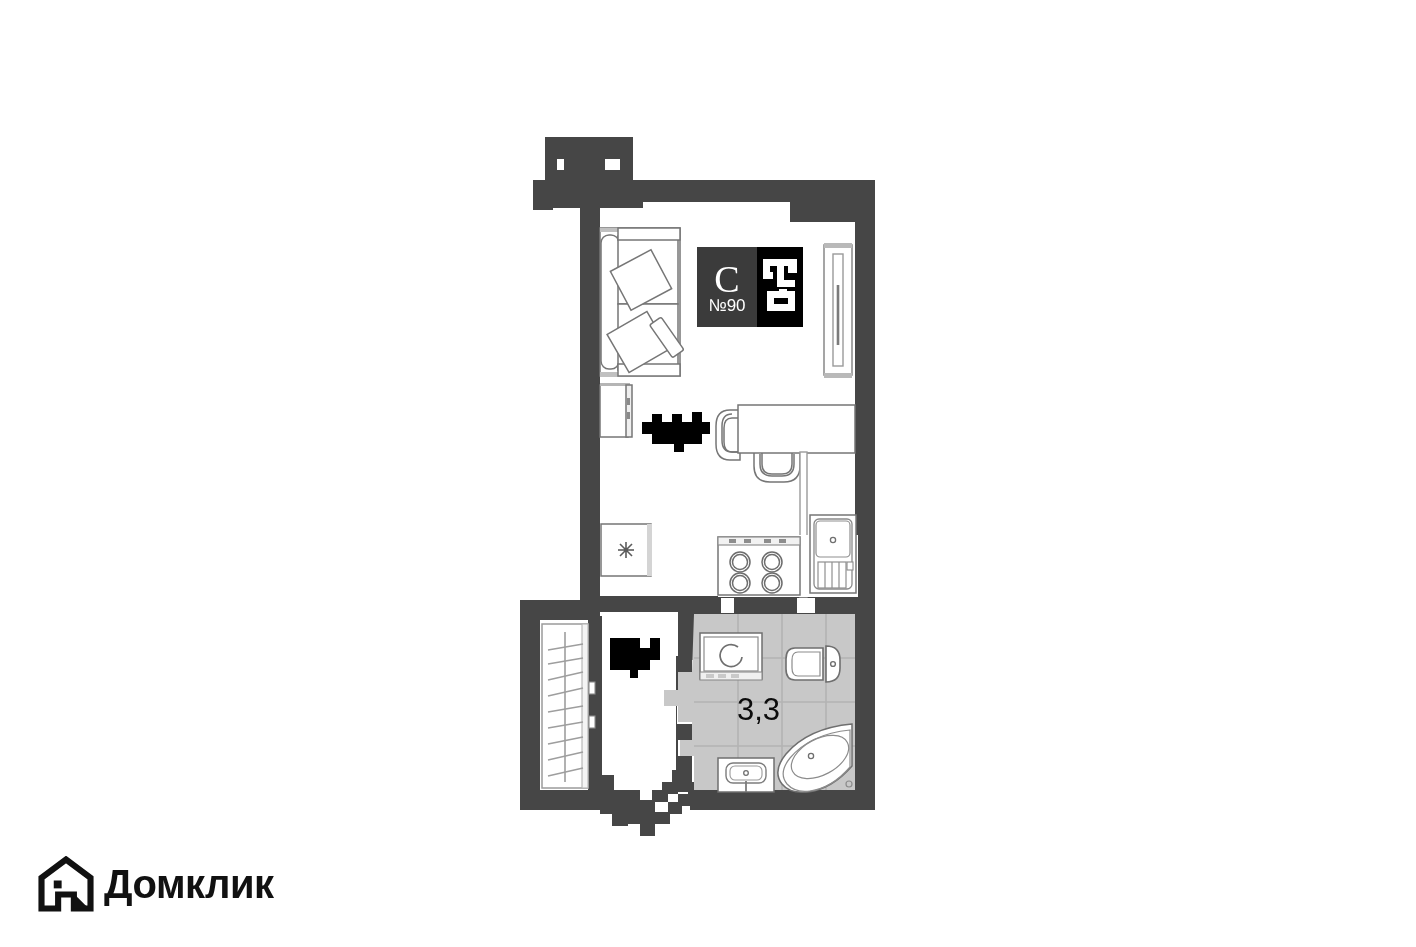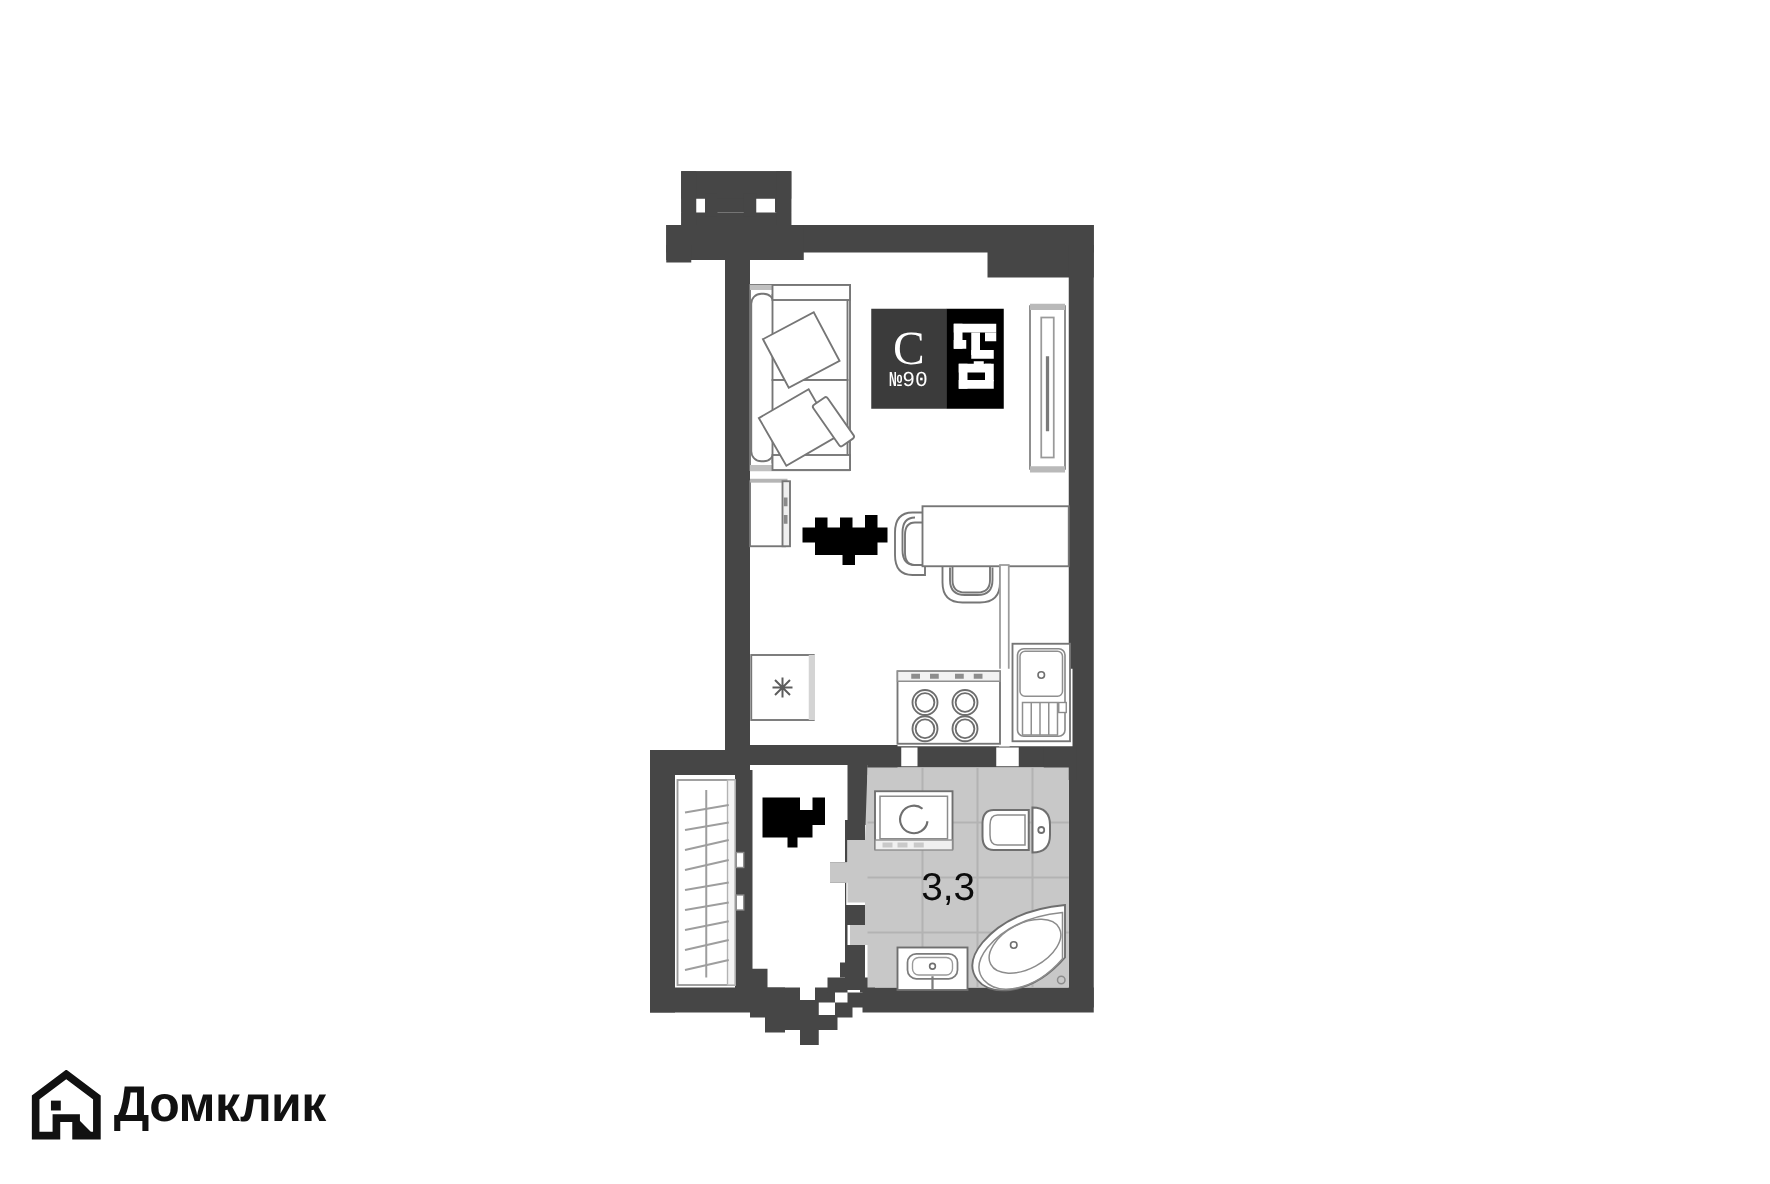--- a/index.html
+++ b/index.html
@@ -28,21 +28,21 @@
     left: 0;
     top: 0;
     width: 1416px;
     height: 947px;
     display: block;
   }
 
   
   #brand-logo {
     position: absolute;
-    left: 25px;
+    left: 38px;
     top: 856px;
     display: flex;
     align-items: center;
     gap: 10px;
   }
   #brand-logo .logo-mark {
     width: 56px;
     height: 56px;
     display: block;
   }
@@ -76,21 +76,21 @@
     color: #ffffff;
     padding-top: 2px;
   }
   #unit-badge .badge-letter {
     font-family: "Liberation Serif", serif;
     font-size: 38px;
     line-height: 0.92;
     color: #ffffff;
   }
   #unit-badge .badge-number {
-    font-family: Liberation Mono, monospace;
+    font-family: Liberation Sans, sans-serif;
     font-size: 17px;
     line-height: 1;
     color: #ffffff;
     margin-top: 1px;
   }
   #unit-badge .badge-right {
     background: #000000;
     width: 46px;
     display: flex;
     align-items: center;

